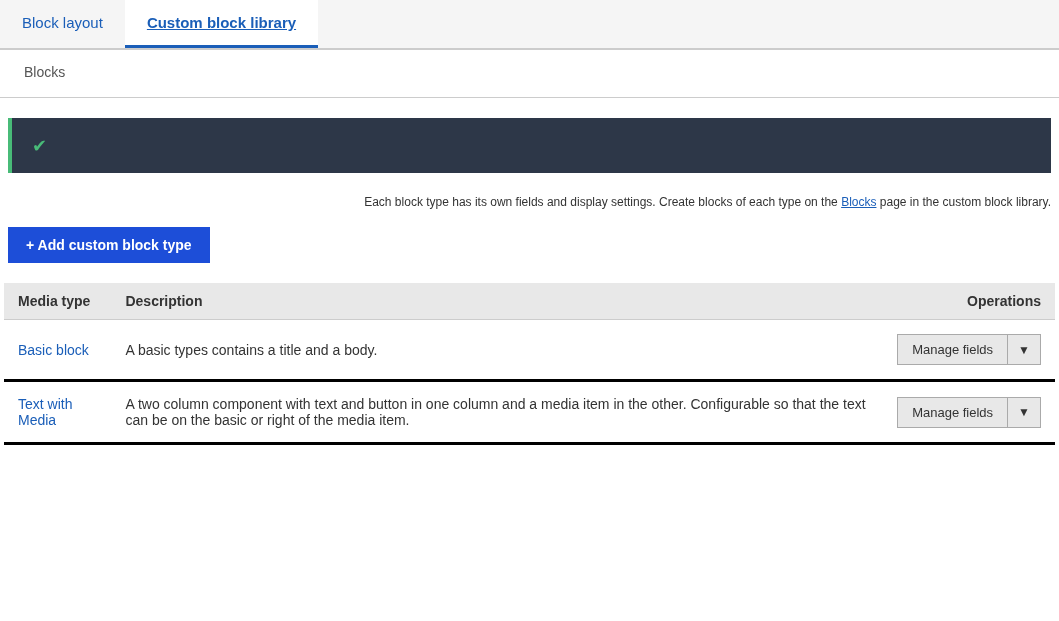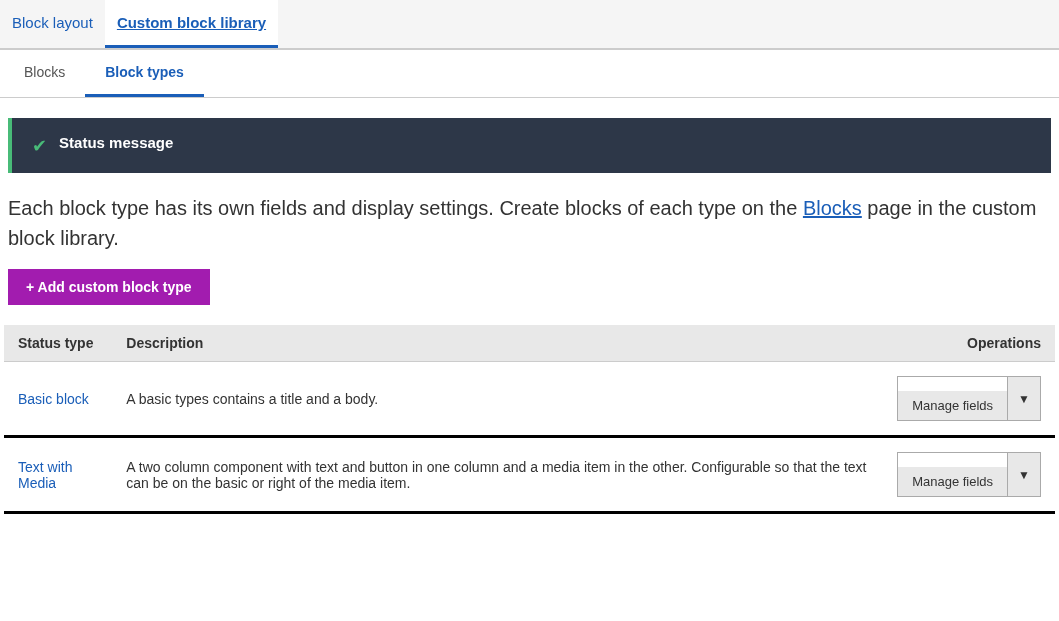--- a/index.html
+++ b/index.html
@@ -1,18 +1,18 @@
 <!DOCTYPE html>
 <html><head>
   <meta charset="utf-8">
   <style>
     * { box-sizing: border-box; margin: 0; padding: 0; }
     body { font-family: Arial, sans-serif; font-size: 14px; color: #333; background: #fff; width: 1059px; }
     .top-tab {
-      padding: 14px 12px;
+      padding: 14px 22px;
       font-size: 15px;
       cursor: pointer;
       color: #1a5eb8;
       text-decoration: none;
       border-bottom: 3px solid transparent;
       font-weight: normal;
     }
     .top-tab.active {
       color: #1a5eb8;
       border-bottom: 3px solid #1a5eb8;
@@ -63,32 +63,33 @@
       font-size: 13px;
       color: #ddd;
     }
     .status-body em {
       font-style: italic;
     }
 
     
     .description-text {
       margin: 16px 4px 16px 4px;
-      font-size: 20px;
+      font-size: 12px;
       color: #333;
       line-height: 1.5;
+      text-align: right;
     }
     .description-text a {
       color: #1a5eb8;
     }
 
     
     .add-btn {
       display: inline-block;
-      background: #a21caf;
+      background: #1d4ed8;
       color: #fff;
       padding: 10px 18px;
       font-size: 14px;
       font-weight: bold;
       cursor: pointer;
       border: none;
       margin: 0 4px 20px 4px;
     }
 
     
@@ -126,21 +127,20 @@
       border: 1px solid #aaa;
     }
     .manage-btn {
       background: #e8e8e8;
       border: none;
       padding: 7px 14px;
       font-size: 13px;
       cursor: pointer;
       color: #333;
       font-weight: normal;
-      margin-top: 14px;
     }
     .dropdown-btn {
       background: #e8e8e8;
       border: none;
       border-left: 1px solid #aaa;
       padding: 7px 10px;
       cursor: pointer;
       font-size: 12px;
       color: #333;
     }
@@ -156,49 +156,45 @@
   </a>
   <a class="top-tab active" href="#">
     <span>Custom block library</span>
   </a>
 </nav>
 
 <nav class="sub-tabs">
   <a class="sub-tab" href="#">
     <span>Blocks</span>
   </a>
-  <a class="sub-tab active" href="#">
-    <span>Block types</span>
-  </a>
 </nav>
 
 <div class="content-area">
   
   <div class="status-box">
     <span class="status-check">✔</span>
     <div>
-      <div class="status-title">Status message</div>
     </div>
   </div>
 
   
   <p class="description-text">
     <span>Each block type has its own fields and display settings. Create blocks of each type on the </span><a href="#"><span>Blocks</span></a><span> page in the custom block library.</span>
   </p>
 
   
   <button class="add-btn">
     <span>+ Add custom block type</span>
   </button>
 
   
   <table class="block-table">
     <thead>
       <tr>
-        <th><span>Status type</span></th>
+        <th><span>Media type</span></th>
         <th><span>Description</span></th>
         <th style="text-align:right;"><span>Operations</span></th>
       </tr>
     </thead>
     <tbody>
       <tr>
         <td>
           <a class="block-link" href="#"><span>Basic block</span></a>
         </td>
         <td>

